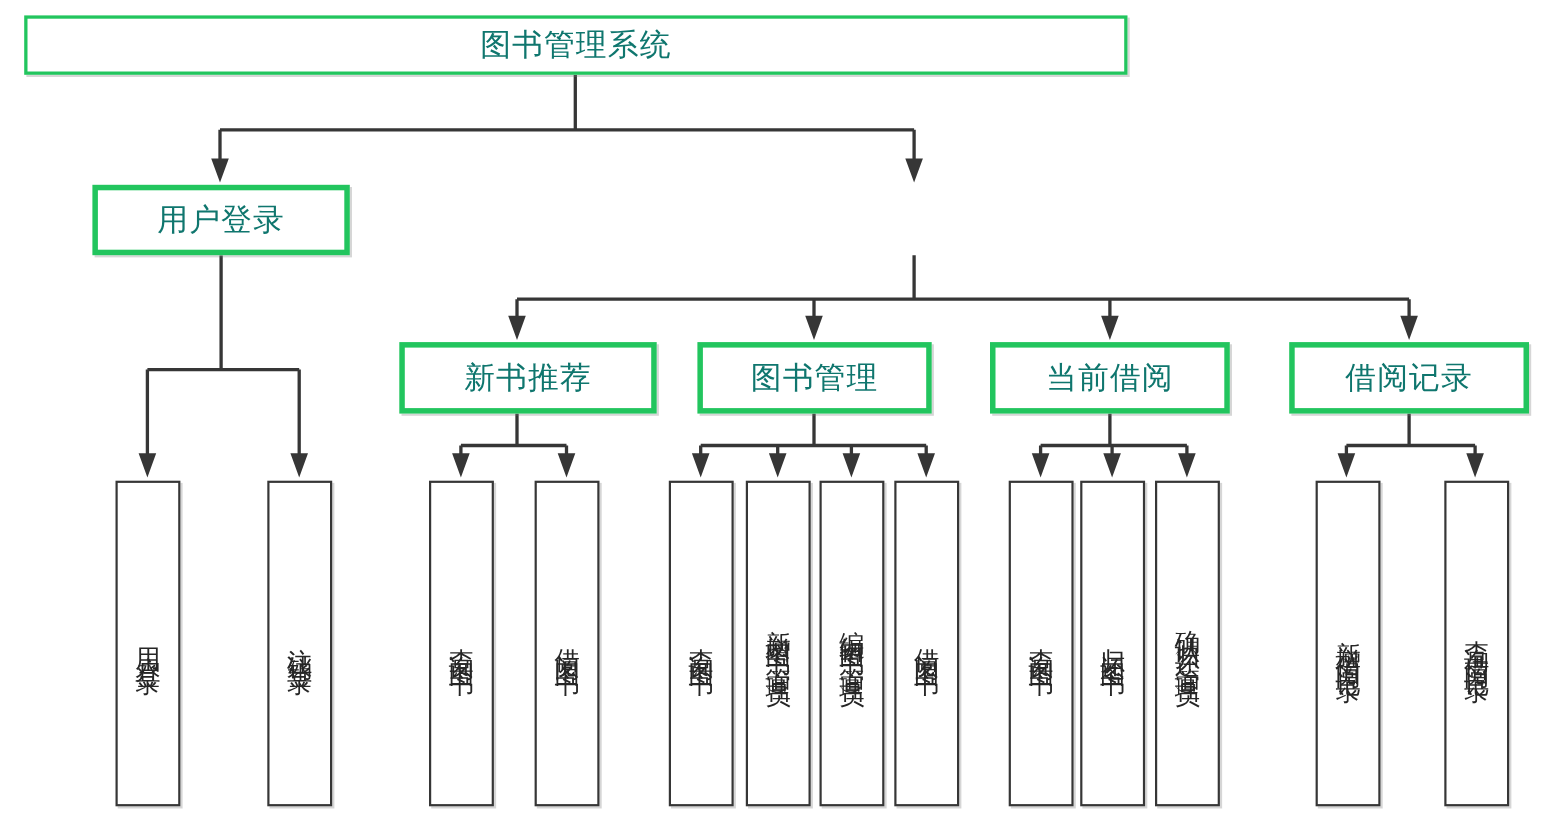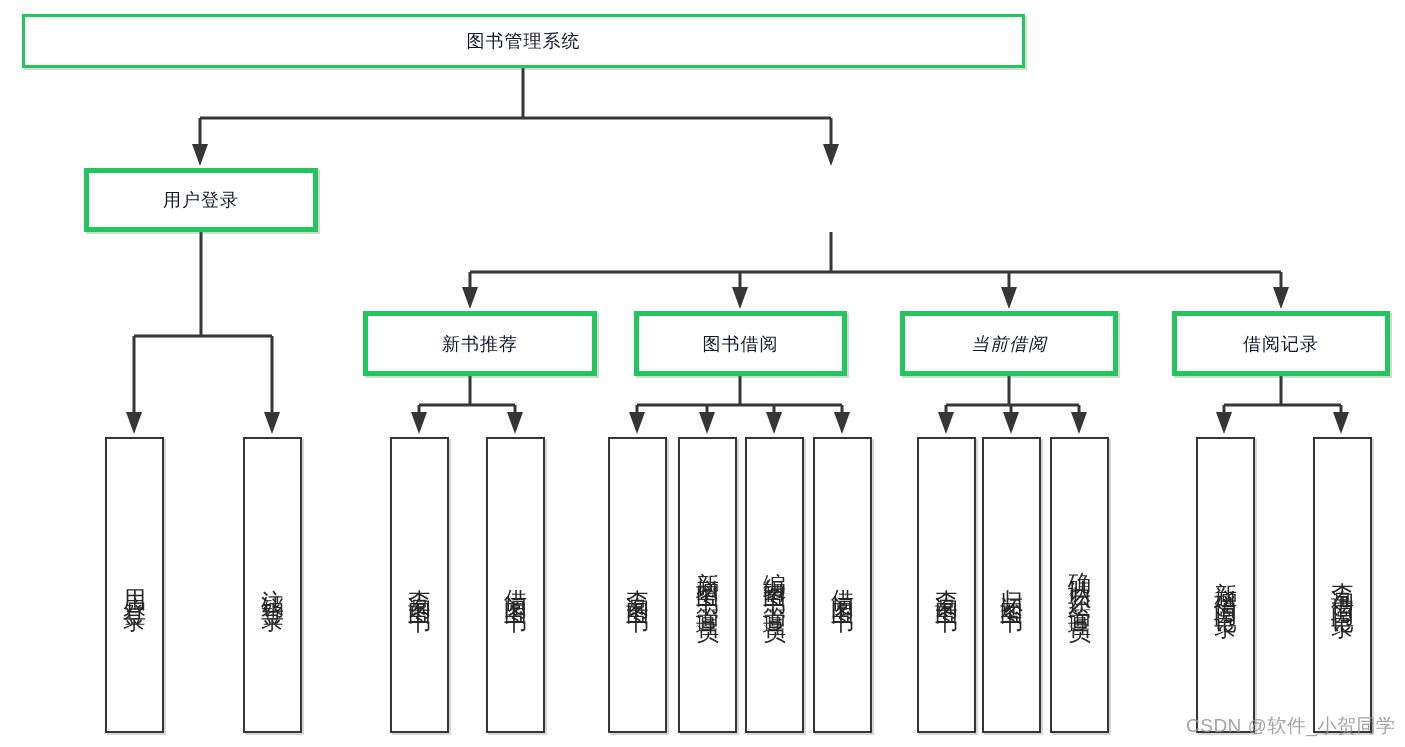--- a/index.html
+++ b/index.html
@@ -23,22 +23,22 @@
   }
   .node {
     position: absolute;
     box-sizing: border-box;
     background: #ffffff;
     border: 5px solid #22c55e;
     box-shadow: 2px 2px 0 rgba(120,120,120,0.30);
     display: flex;
     align-items: center;
     justify-content: center;
-    color: #0f172a;
-    font-size: 18px;
+    color: #0f766e;
+    font-size: 28px;
     letter-spacing: 1px;
     white-space: nowrap;
   }
   .node.root {
     border-width: 3px;
   }
   .leaf {
     position: absolute;
     box-sizing: border-box;
     top: 437px;
@@ -114,22 +114,22 @@
       <path class="connector-stroke" d="M1281 374 V405 M1224 405 H1341 M1224 405 V414 M1341 405 V414"></path>
       <path class="connector-head" d="M1216 412 H1232 L1224 434 Z M1333 412 H1349 L1341 434 Z"></path>
     </g>
   </svg>
 
   <div class="node root" style="left:22px; top:14px; width:1003px; height:54px;">图书管理系统</div>
 
   <div class="node" style="left:84px; top:168px; width:234px; height:64px;">用户登录</div>
 
   <div class="node" style="left:363px; top:311px; width:234px; height:65px;">新书推荐</div>
-  <div class="node" style="left:634px; top:311px; width:213px; height:65px;">图书借阅</div>
-  <div class="node" style="left:900px; top:311px; width:218px; height:65px;font-style:italic;">当前借阅</div>
+  <div class="node" style="left:634px; top:311px; width:213px; height:65px;">图书管理</div>
+  <div class="node" style="left:900px; top:311px; width:218px; height:65px;">当前借阅</div>
   <div class="node" style="left:1172px; top:311px; width:218px; height:65px;">借阅记录</div>
 
   <div class="leaf" style="left:105px;">
     <span>用户登录</span>
   </div>
   <div class="leaf" style="left:243px;">
     <span>注销登录</span>
   </div>
 
   <div class="leaf" style="left:390px;">
@@ -162,15 +162,14 @@
     <span>确认归还（管理员）</span>
   </div>
 
   <div class="leaf" style="left:1196px;">
     <span>新增借阅记录</span>
   </div>
   <div class="leaf" style="left:1313px;">
     <span>查询借阅记录</span>
   </div>
 
-  <div id="watermark">CSDN @软件_小贺同学</div>
 
 </div>
 
 </body></html>

